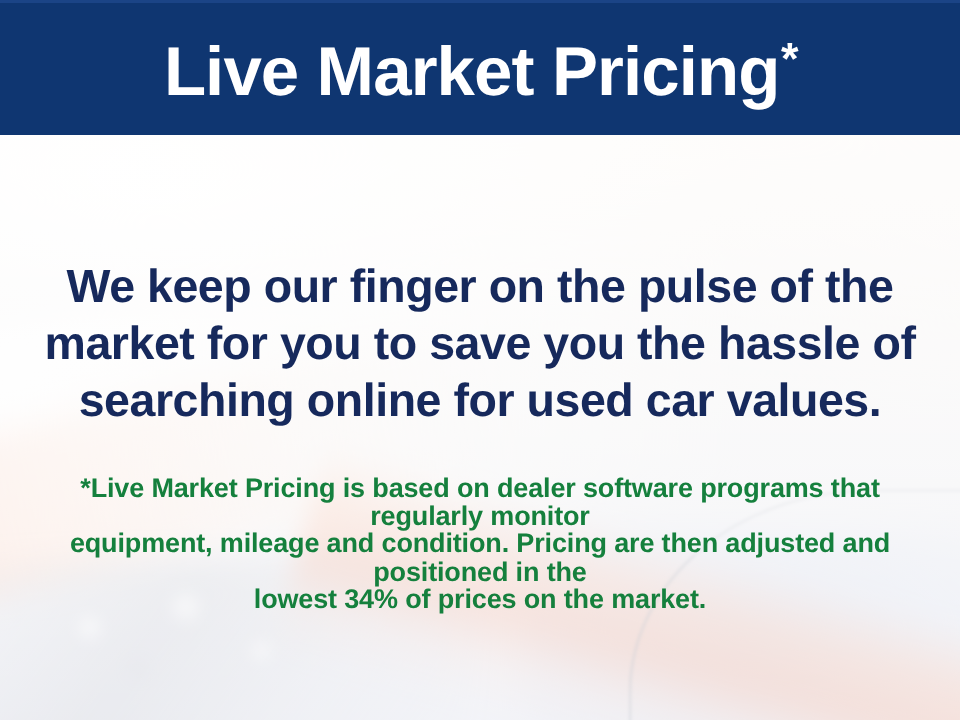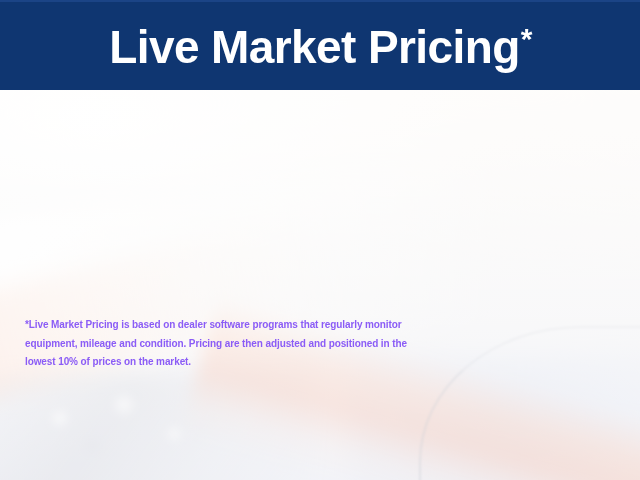--- a/index.html
+++ b/index.html
@@ -205,23 +205,23 @@
     letter-spacing: -0.3px;
   }
   .headline .ln { display: block; white-space: nowrap; }
 
   
   .fineprint {
     position: absolute;
     left: 25px;
     top: 316px;
     width: 590px;
-    text-align: left;
-    color: #8b5cf6;
-    font-size: 10px;
+    text-align: center;
+    color: #15803d;
+    font-size: 18px;
     font-weight: 700;
     line-height: 18.5px;
     letter-spacing: -0.1px;
   }
   .fineprint .ln { display: block; }
 </style>
 </head>
 <body>
 
 <div id="page">
@@ -236,20 +236,25 @@
     <div class="bg-blue-right"></div>
     <div class="bg-orange-right"></div>
     <div class="bg-arc"></div>
     <div class="bg-veil"></div>
   </div>
 
   <div class="banner">
     <div class="banner-title"><span>Live Market Pricing</span><span class="star">*</span></div>
   </div>
 
+  <div class="headline">
+    <span class="ln">We keep our finger on the pulse of the</span>
+    <span class="ln">market for you to save you the hassle of</span>
+    <span class="ln">searching online for used car values.</span>
+  </div>
 
   <div class="fineprint">
     <span class="ln">*Live Market Pricing is based on dealer software programs that regularly monitor</span>
     <span class="ln">equipment, mileage and condition. Pricing are then adjusted and positioned in the</span>
-    <span class="ln">lowest 10% of prices on the market.</span>
+    <span class="ln">lowest 34% of prices on the market.</span>
   </div>
 
 </div>
 
 </body></html>

